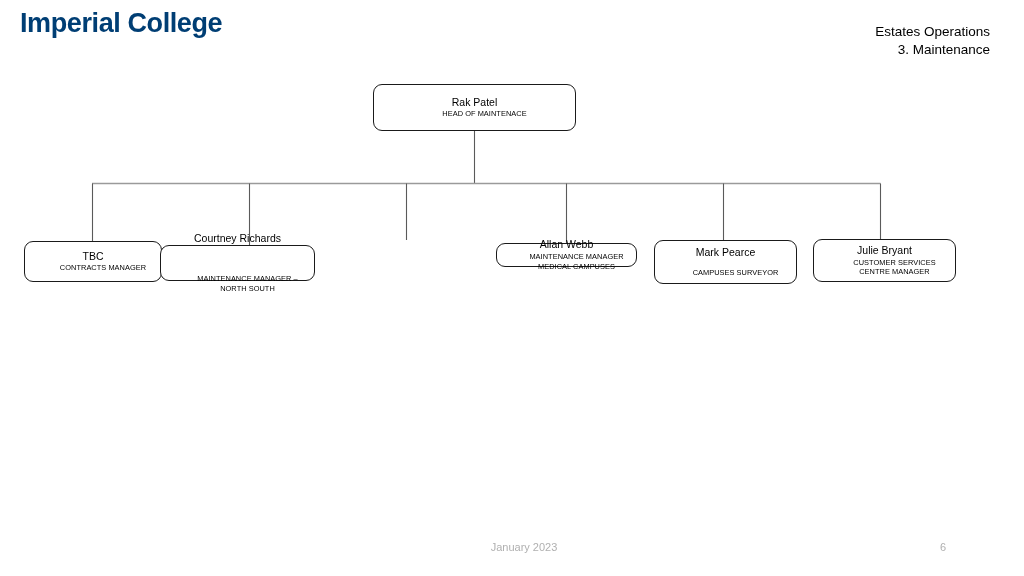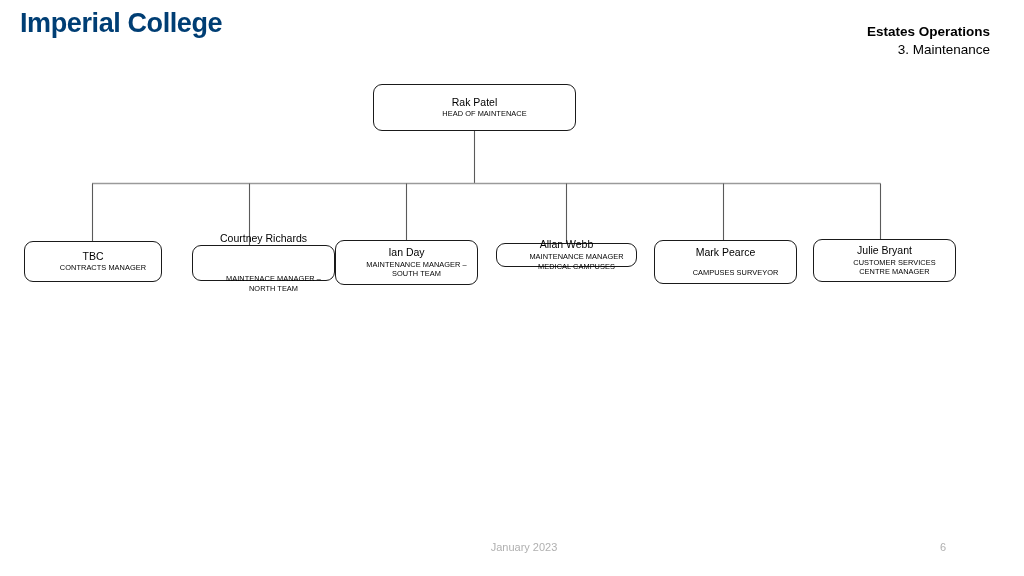--- a/index.html
+++ b/index.html
@@ -44,21 +44,21 @@
   
   .header-right {
     position: absolute;
     right: 34px;
     top: 23px;
     text-align: right;
     line-height: 1.35;
   }
   .header-title {
     font-size: 13.5px;
-    font-weight: bold;
+    font-weight: normal;
     color: #000000;
     display: block;
   }
   .header-sub {
     font-size: 13.5px;
     font-weight: normal;
     color: #000000;
     display: block;
   }
 
@@ -158,29 +158,25 @@
   <div class="node" style="left:373px; top:84px; width:203px; height:47px;">
     <span class="node-name">Rak Patel</span>
     <span class="node-title">HEAD OF MAINTENACE</span>
   </div>
 
   <div class="node" style="left:24px; top:241px; width:138px; height:41px;">
     <span class="node-name">TBC</span>
     <span class="node-title">CONTRACTS MANAGER</span>
   </div>
 
-  <div class="node" style="left:192px; top:245px; width:143px; height:36px;gap:28px;">
+  <div class="node" style="left:160px; top:245px; width:155px; height:36px;gap:28px;">
     <span class="node-name">Courtney Richards</span>
-    <span class="node-title">MAINTENACE MANAGER – NORTH TEAM</span>
+    <span class="node-title">MAINTENANCE MANAGER – NORTH SOUTH</span>
   </div>
 
-  <div class="node" style="left:335px; top:240px; width:143px; height:45px;">
-    <span class="node-name">Ian Day</span>
-    <span class="node-title">MAINTENANCE MANAGER – SOUTH TEAM</span>
-  </div>
 
   <div class="node" style="left:496px; top:243px; width:141px; height:24px;">
     <span class="node-name">Allan Webb</span>
     <span class="node-title">MAINTENANCE MANAGER MEDICAL CAMPUSES</span>
   </div>
 
   <div class="node" style="left:654px; top:240px; width:143px; height:44px;gap:8px;">
     <span class="node-name">Mark Pearce</span>
     <span class="node-title">CAMPUSES SURVEYOR</span>
   </div>

